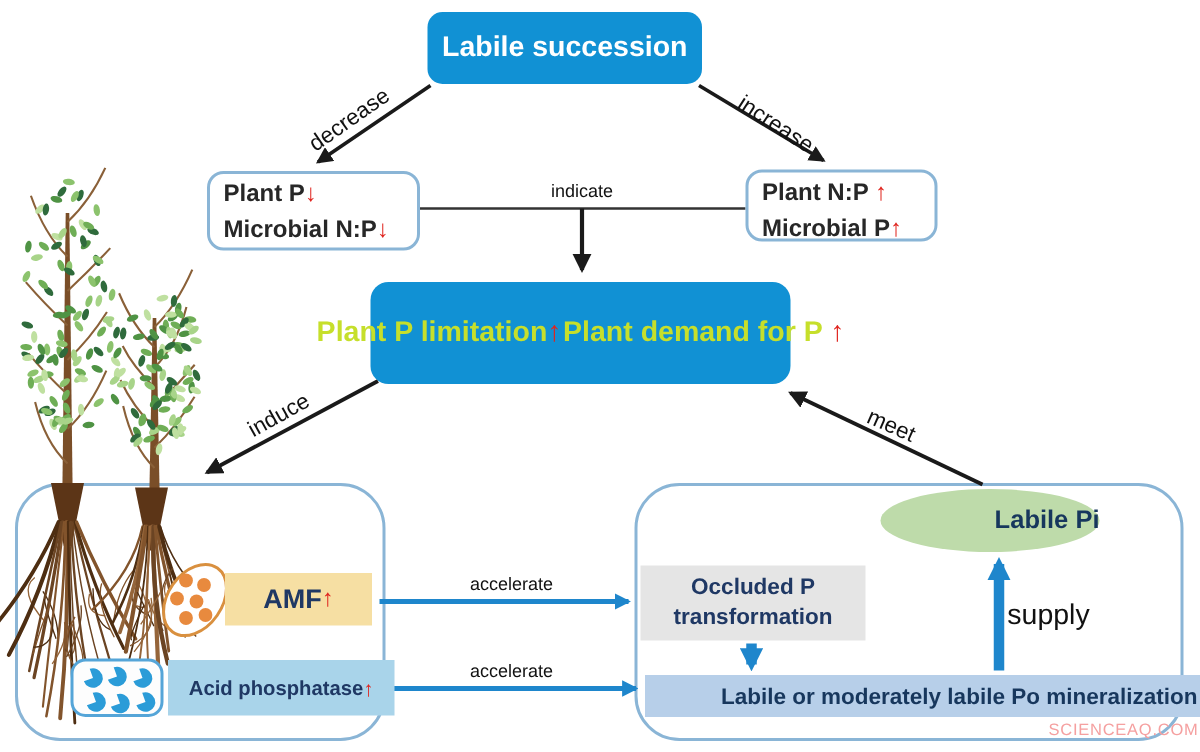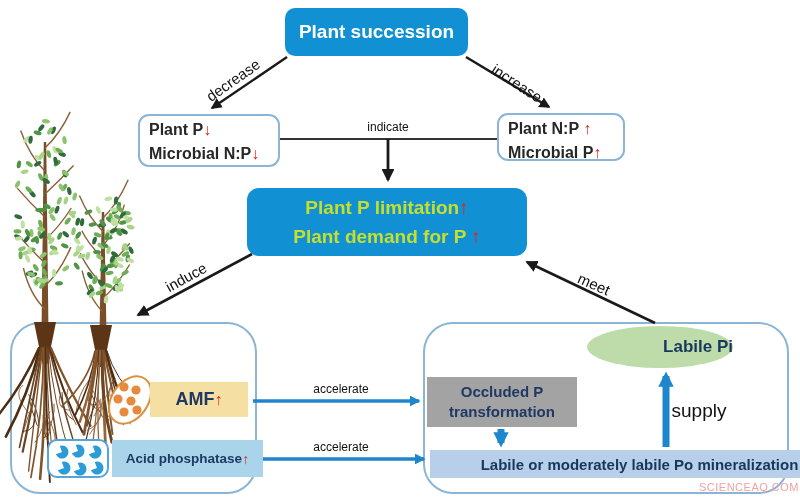--- a/index.html
+++ b/index.html
@@ -5,39 +5,39 @@
   html,body{margin:0;padding:0;background:#ffffff;}
   #fig{position:relative;width:800px;height:501px;background:#ffffff;overflow:hidden;
        font-family:"Liberation Sans",sans-serif;}
   #fig *{box-sizing:border-box;}
   .abs{position:absolute;}
   
   .bluebox{background:#1191d4;border-radius:10px;color:#ffffff;display:flex;
            align-items:center;justify-content:center;text-align:center;}
   .topbox{left:285px;top:8px;width:183px;height:48px;font-size:19px;font-weight:700;}
   .centerbox{left:247px;top:188px;width:280px;height:68px;border-radius:12px;
-             flex-direction:column;gap:1px;align-items:center;}
+             flex-direction:row;gap:1px;align-items:center;}
   .centerline{font-size:19px;font-weight:700;color:#c6df2b;line-height:1.45;white-space:nowrap;}
   .centerline .red{font-size:19px;}
   
   .outlined{background:#ffffff;border:2px solid #8ab5d6;border-radius:11px;
             font-weight:700;font-size:16px;color:#272727;line-height:24px;padding:2px 0 0 9px;}
   .leftbox{left:138px;top:114px;width:142px;height:53px;}
   .rightbox{left:497px;top:113px;width:128px;height:48px;}
   .red{color:#e0251f;font-weight:700;}
   
   .bigbox{background:#ffffff;border:2.5px solid #8ab5d6;border-radius:30px;}
   .soilbox{left:10px;top:322px;width:247px;height:172px;}
   .processbox{left:423px;top:322px;width:366px;height:172px;}
   
   .amfbox{left:150px;top:382px;width:98px;height:35px;background:#f6dfa3;display:flex;
           align-items:center;justify-content:center;font-weight:700;font-size:18px;color:#1f3864;}
   .acidbox{left:112px;top:440px;width:151px;height:37px;background:#a9d4ea;display:flex;
            align-items:center;justify-content:center;font-weight:700;font-size:13.5px;color:#1f3864;}
-  .occbox{left:427px;top:377px;width:150px;height:50px;background:#a3a3a3;display:flex;
+  .occbox{left:427px;top:377px;width:150px;height:50px;background:#e5e5e5;display:flex;
           align-items:center;justify-content:center;text-align:center;font-weight:700;
           font-size:15px;line-height:1.35;color:#1f3864;padding:2px 10px;}
   .minbar{left:430px;top:450px;width:419px;height:28px;background:#b7cfe9;display:flex;
           align-items:center;justify-content:center;font-weight:700;font-size:15px;
           color:#17375d;white-space:nowrap;}
   .pill{left:587px;top:326px;width:146px;height:42px;background:#bedbaa;border-radius:50%;
         display:flex;align-items:center;justify-content:flex-end;font-weight:700;font-size:17px;color:#17375d;}
   
   .elabel{font-size:15px;color:#111;transform-origin:center;white-space:nowrap;}
   .flabel{font-size:12px;color:#111;white-space:nowrap;}
@@ -364,21 +364,21 @@
       <use href="#pac" transform="translate(62 452)"></use>
       <use href="#pac" transform="translate(78 451)"></use>
       <use href="#pac" transform="translate(95 452)"></use>
       <use href="#pac" transform="translate(64 468)"></use>
       <use href="#pac" transform="translate(80 469)"></use>
       <use href="#pac" transform="translate(97 468)"></use>
     </g>
   </svg>
 
   <div class="abs bluebox topbox">
-    <span>Plant succession</span>
+    <span>Labile succession</span>
   </div>
 
   <div class="abs elabel ctr" style="left:233px;top:80px;transform:translate(-50%,-50%) rotate(-35deg);">decrease</div>
   <div class="abs elabel ctr" style="left:517px;top:83px;transform:translate(-50%,-50%) rotate(33deg);">increase</div>
   <div class="abs flabel ctr" style="left:388px;top:127px;">indicate</div>
   <div class="abs elabel ctr" style="left:186px;top:277px;transform:translate(-50%,-50%) rotate(-29deg);">induce</div>
   <div class="abs elabel ctr" style="left:594px;top:284px;transform:translate(-50%,-50%) rotate(24deg);">meet</div>
   <div class="abs flabel ctr" style="left:341px;top:389px;">accelerate</div>
   <div class="abs flabel ctr" style="left:341px;top:447px;">accelerate</div>
   <div class="abs slabel ctr" style="left:699px;top:411px;text-align:right;">supply</div>

